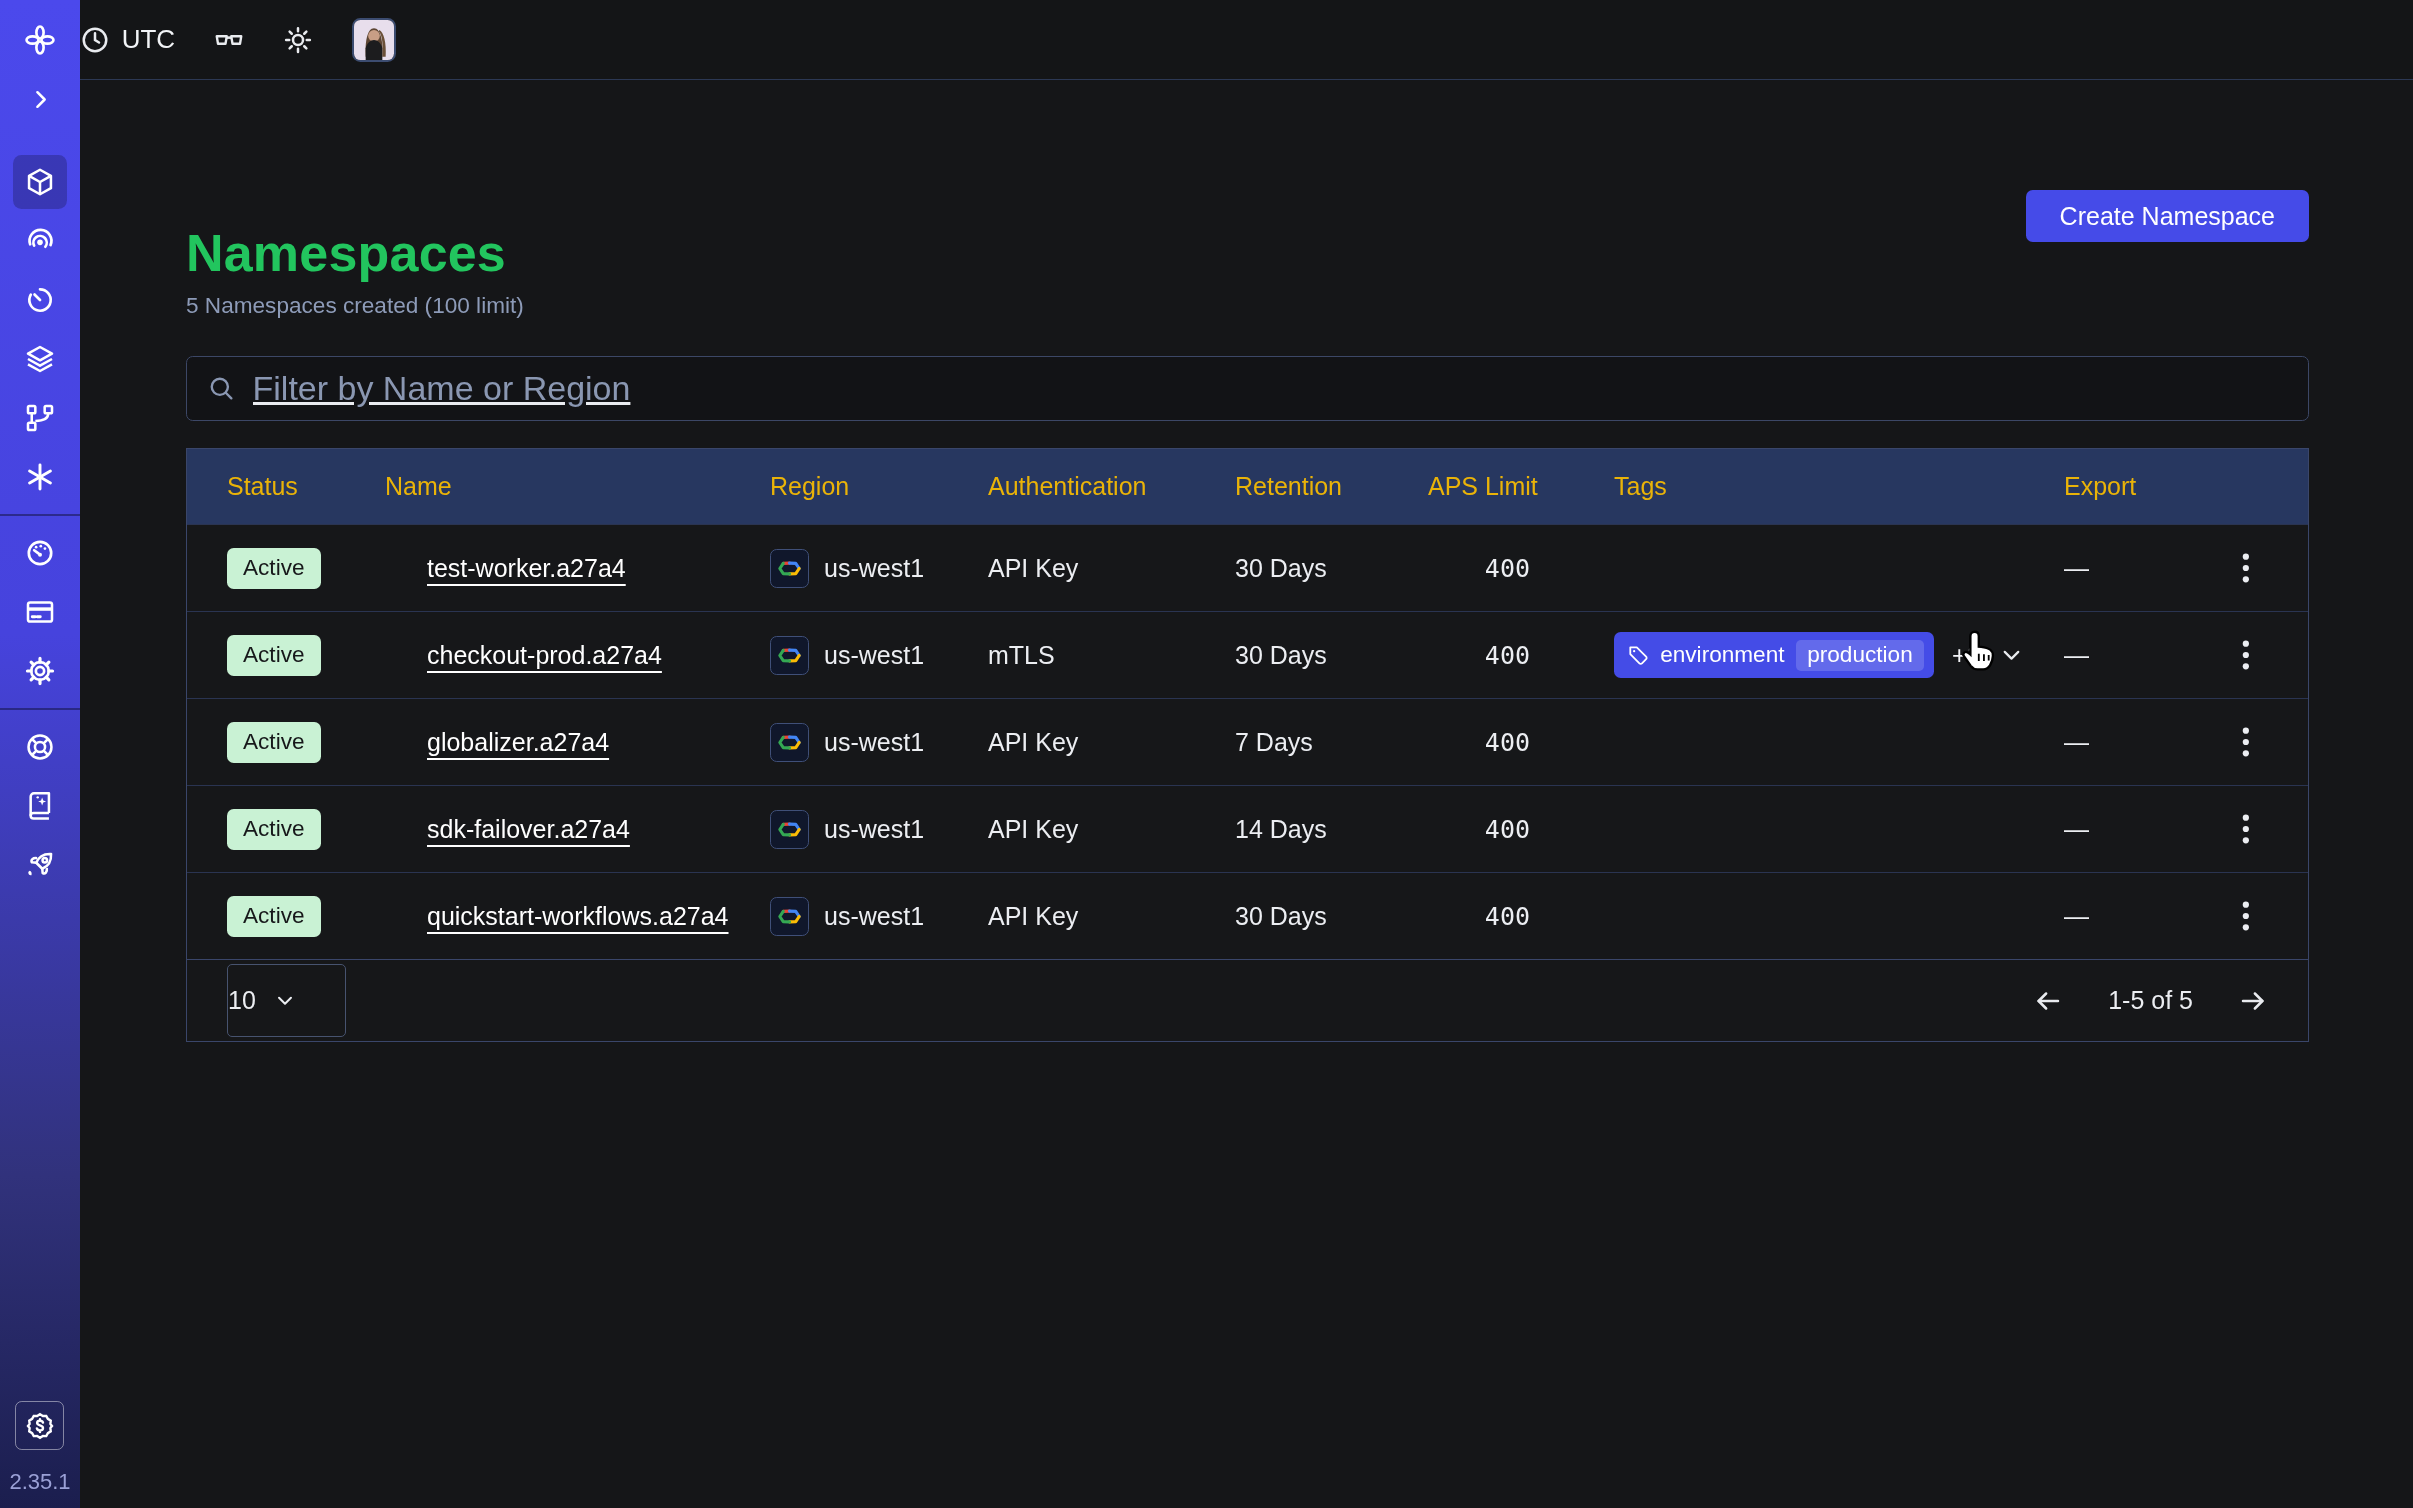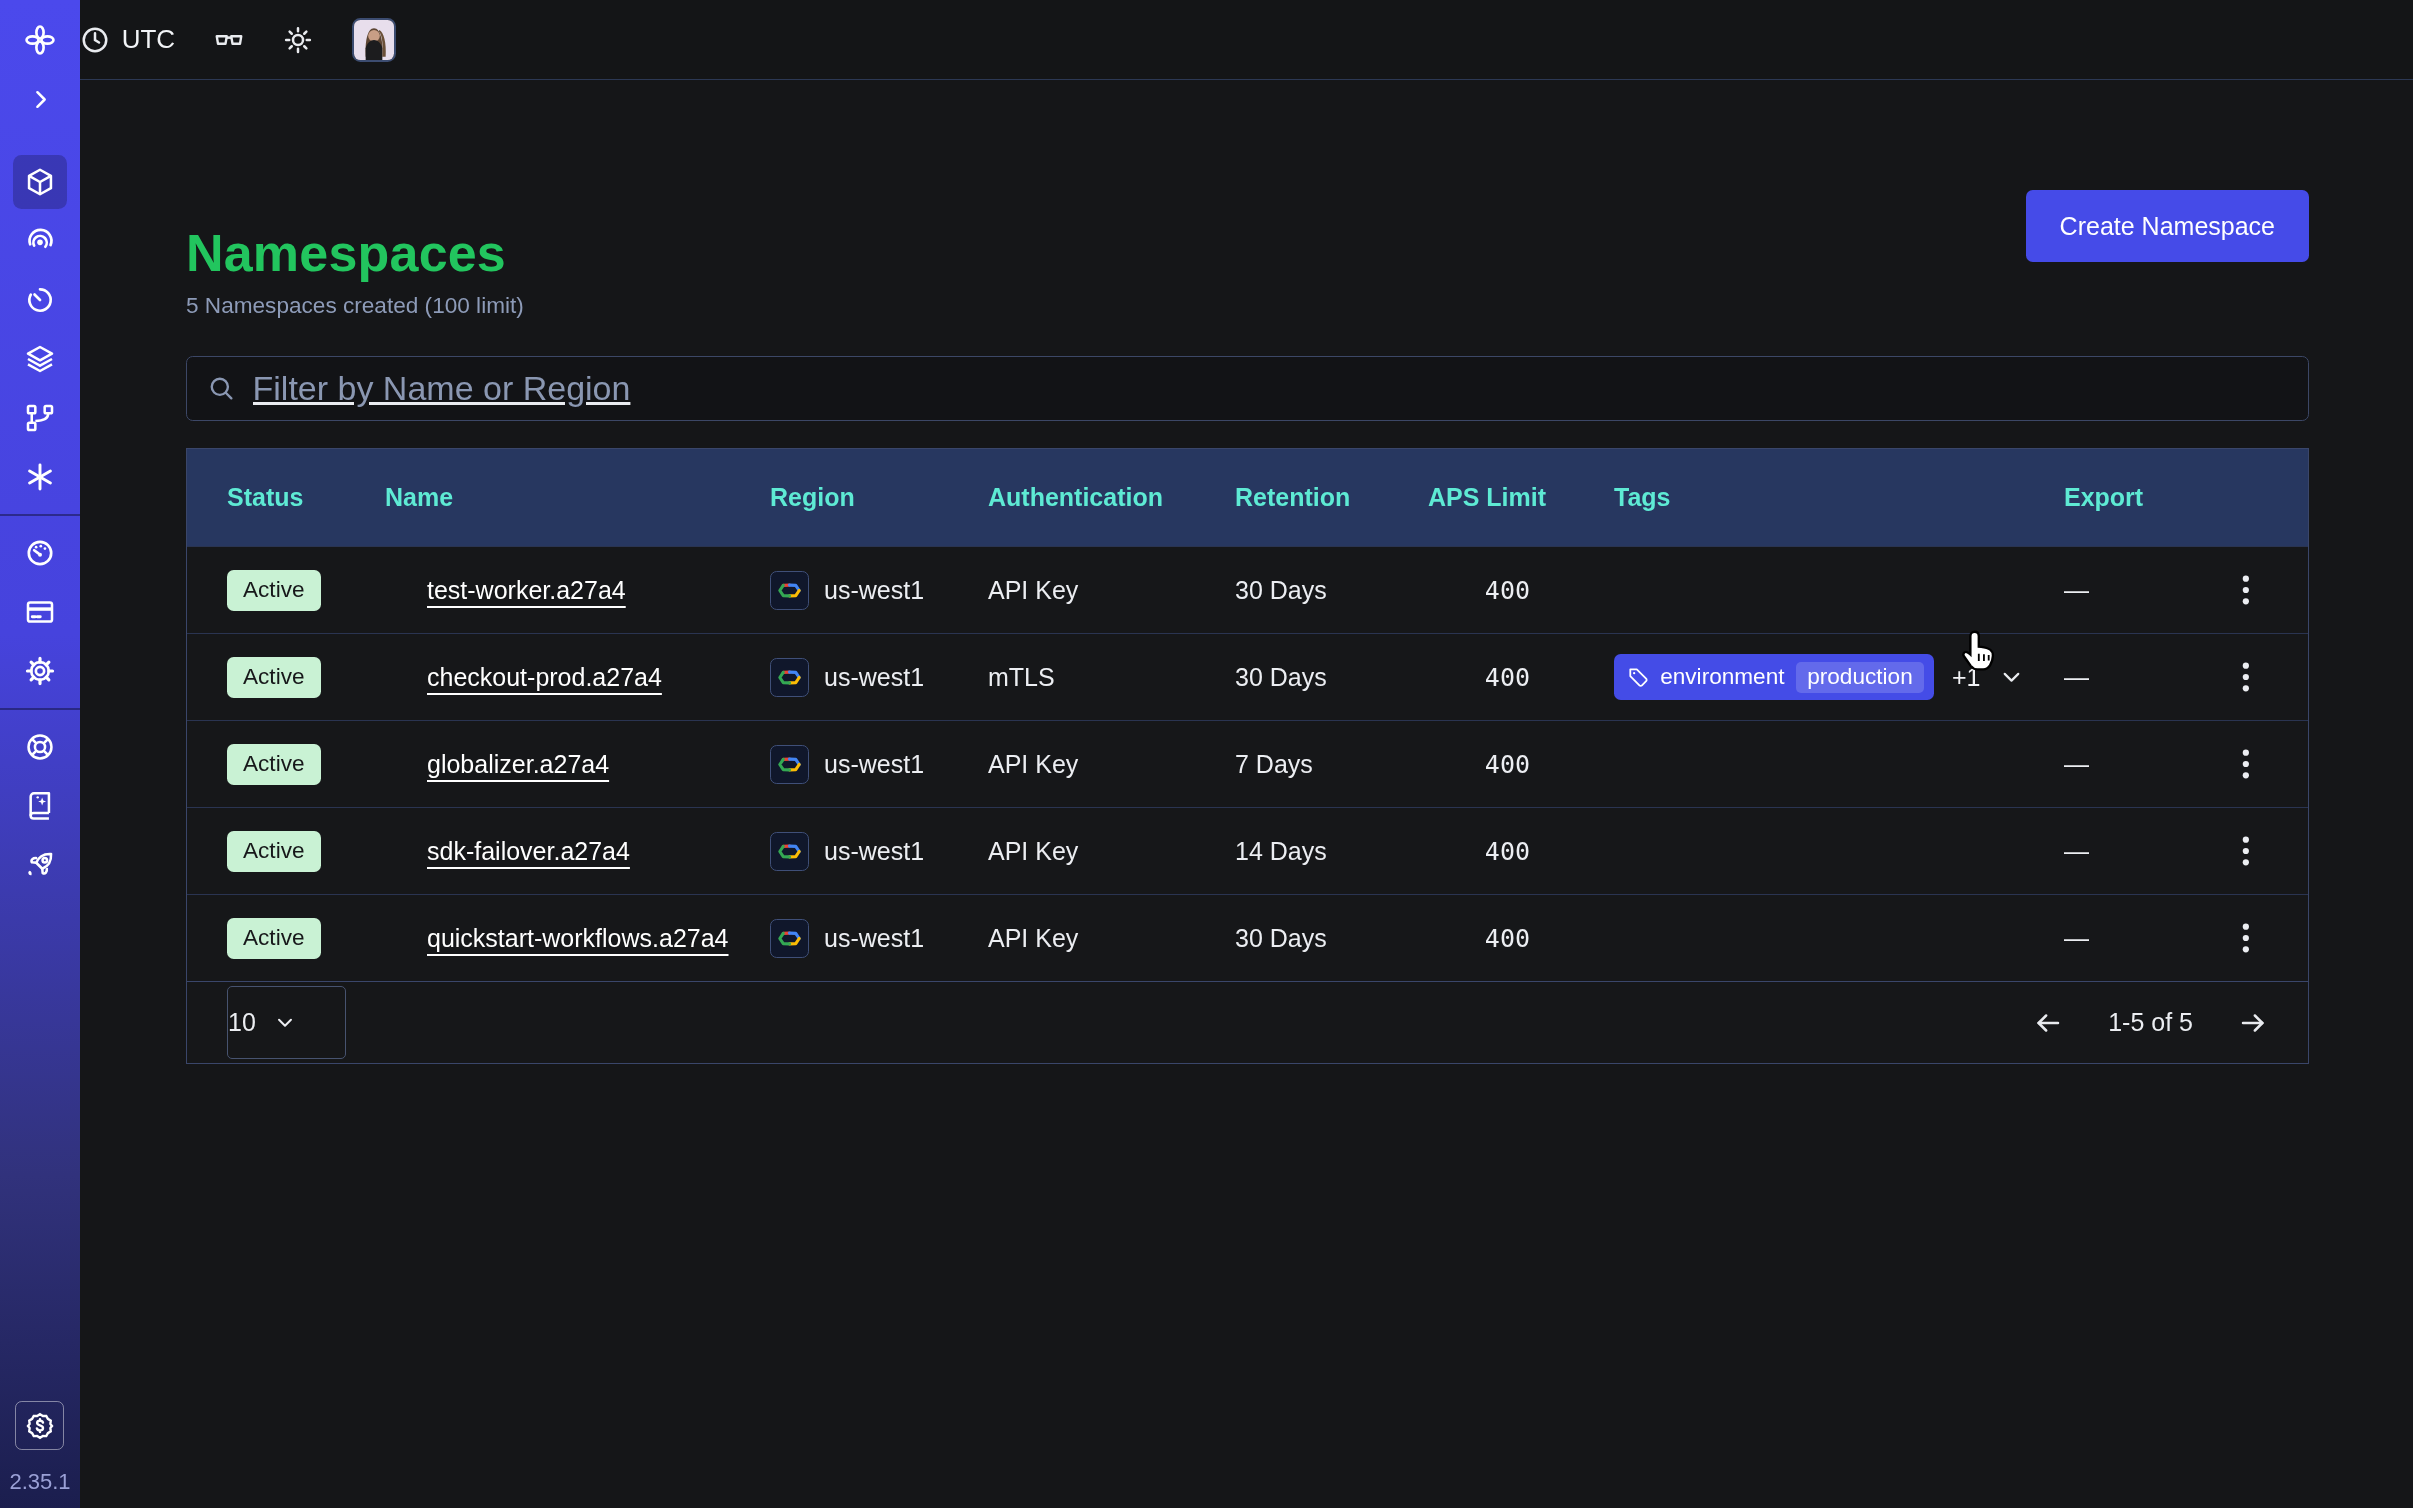--- a/index.html
+++ b/index.html
@@ -35,30 +35,30 @@
   .tz{ display:flex; align-items:center; gap:11.7px; font-size:26px; color:#f2f4f7; cursor:pointer;}
   .tb-icon{ color:#e9ebef; display:flex; cursor:pointer;}
   .tb-icon svg{ width:30px; height:30px;}
   .avatar{ width:44px; height:44px; border-radius:8.4px; border:2.5px solid #3c4c70; overflow:hidden; cursor:pointer;}
   .avatar svg{ width:100%; height:100%; display:block;}
   
   .main{ position:absolute; left:80px; top:80px; right:0; }
   .header-row{ display:flex; justify-content:space-between; align-items:flex-start; margin:107px 104px 0 106px;}
   h1{ font-size:52px; font-weight:600; color:#22c55e; letter-spacing:0.2px;margin-top:36px;}
   .subtitle{ font-size:22.6px; color:#8d9bb8; margin-top:10px;}
-  .create-btn{ background:#454be8; color:#fff; border:none; border-radius:6.7px; height:72px; padding:0 34px; font-size:25px; font-weight:500; font-family:inherit; margin-top:3.4px; cursor:pointer;}
+  .create-btn{ background:#454be8; color:#fff; border:none; border-radius:6.7px; height:52px; padding:0 34px; font-size:25px; font-weight:500; font-family:inherit; margin-top:3.4px; cursor:pointer;}
   
   .filter{ margin:37px 104px 0 106px; height:65px; border:1.7px solid #3c4766; border-radius:6.7px; background:#121316; display:flex; align-items:center; gap:17px; padding:0 20px;}
   .filter svg{ width:28.5px; height:28.5px; color:#8a97b2; flex:0 0 auto;}
   .filter input{ background:transparent; border:none; outline:none; flex:1; font-size:34px; color:#e9ebef; font-family:inherit;text-decoration:underline;}
   .filter input::placeholder{ color:#8a97b2; opacity:1;}
   
   .table{ margin:27px 104px 0 106px; border:1.7px solid #3a466a; background:#161719;}
   .grid{ display:grid; grid-template-columns:158px 385px 218px 247px 193px 186px 450px 159px 1fr; align-items:center; padding:0 40px;}
-  .thead{ background:#273760; height:97px; font-size:25px; font-weight:700; color:#5eead4;}
+  .thead{ background:#273760; height:75px; font-size:25px; font-weight:400; color:#eab308;}
   .trow{ height:87px; font-size:25px; border-top:1.7px solid #2a3451;}
   .trow:first-of-type{ border-top:none;}
   .badge{ display:inline-block; background:#c9f2d4; color:#17181a; font-size:22.6px; font-weight:500; padding:7.5px 16px; border-radius:6.7px;}
   .name-link{ color:#ffffff; text-decoration:underline; text-underline-offset:6.7px; text-decoration-thickness:1.7px; cursor:pointer;margin-left:42px;}
   .region-cell{ display:flex; align-items:center; gap:15px;}
   .cloud-badge{ width:39px; height:39px; border:1.7px solid #3f4f78; border-radius:6.7px; background:#10172b; display:flex; align-items:center; justify-content:center;}
   .cloud-badge svg{ width:25px; height:25px;}
   .aps-cell{ font-family:"DejaVu Sans Mono",monospace; text-align:right; padding-right:84px; font-size:25px;}
   .tags-cell{ display:flex; align-items:center; gap:18.4px;}
   .tag-pill{ display:inline-flex; align-items:center; gap:11px; background:#444ce7; color:#fff; border-radius:6.7px; padding:7.5px 9.2px 7.5px 12.6px; font-size:22.6px; cursor:pointer;}

